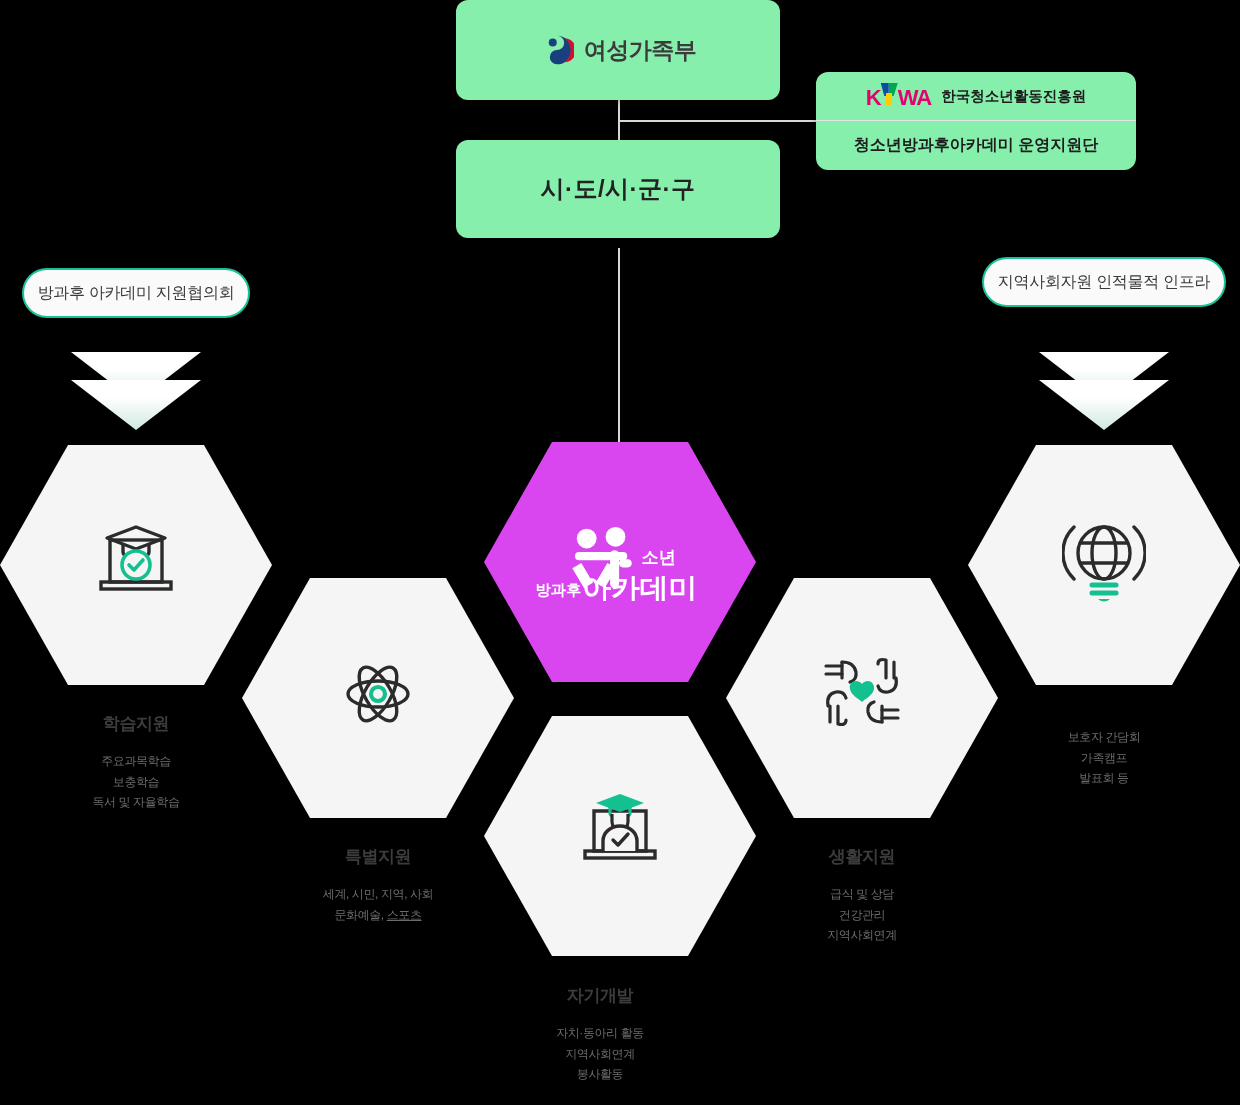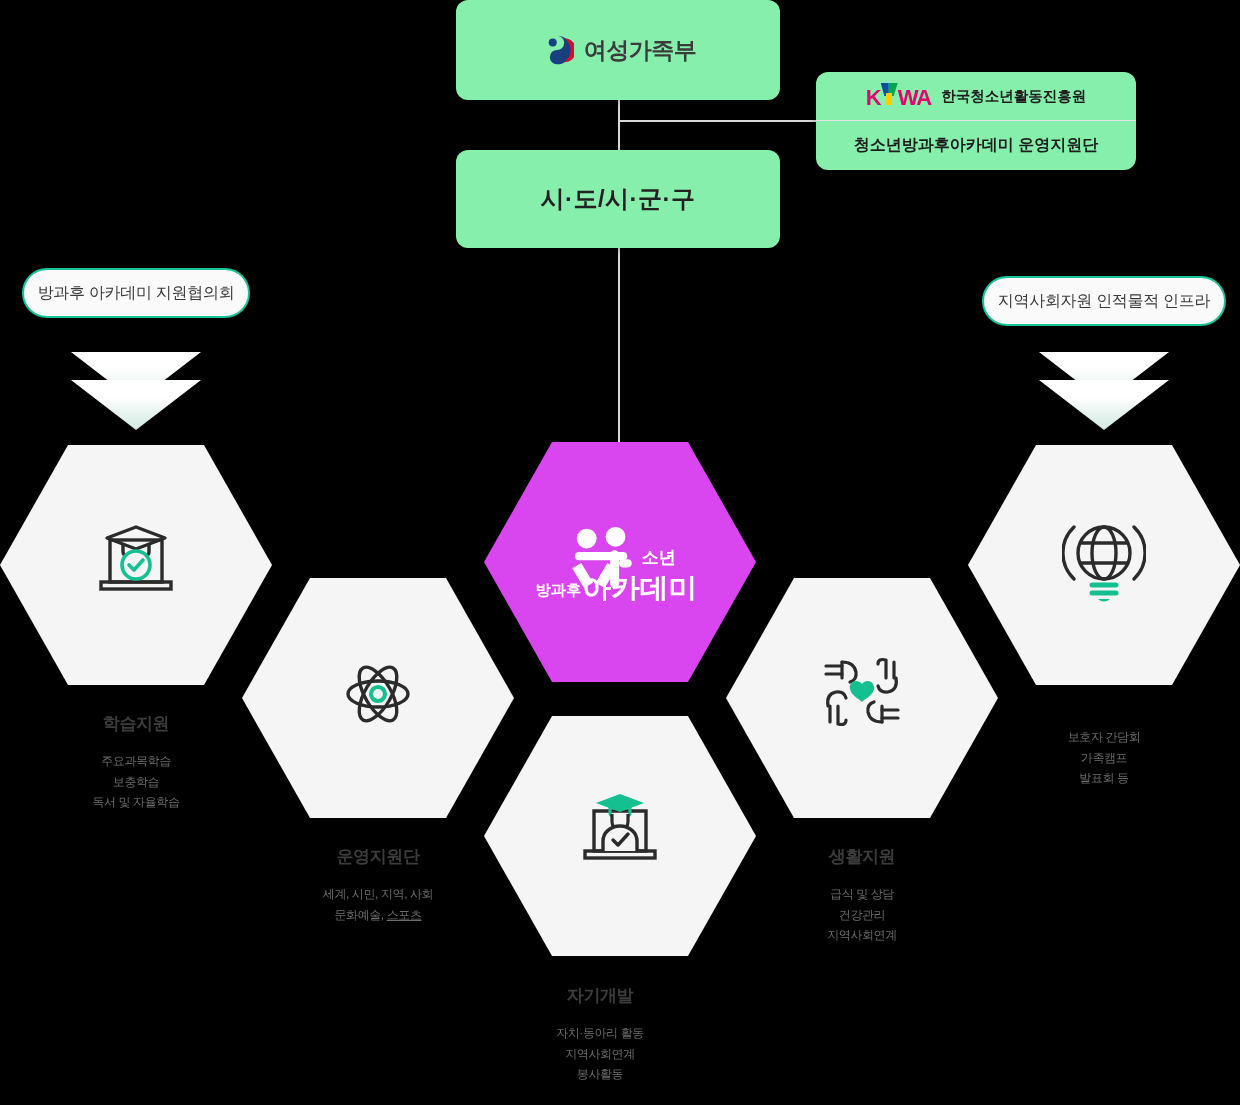--- a/index.html
+++ b/index.html
@@ -24,21 +24,21 @@
     box-shadow: 0 2px 6px rgba(0,0,0,0.28);
     display: flex;
     align-items: center;
     justify-content: center;
     box-sizing: border-box;
   }
   #ministry-card {
     left: 456px; top: 0px; width: 324px; height: 100px;
   }
   #region-card {
-    left: 456px; top: 150px; width: 324px; height: 98px;
+    left: 456px; top: 140px; width: 324px; height: 98px;
     font-size: 24px; font-weight: bold; color: #222;
     letter-spacing: .5px;
   }
   #kywa-card {
     left: 816px; top: 72px; width: 320px; height: 98px;
     flex-direction: column; justify-content: flex-start; padding: 0;
   }
   .kywa-row {
     width: 100%; height: 49px;
     display: flex; align-items: center; justify-content: center;
@@ -71,21 +71,21 @@
     position: absolute;
     background: #fafafa;
     border: 2px solid #19c295;
     border-radius: 26px;
     height: 50px;
     display: flex; align-items: center; justify-content: center;
     font-size: 16px; color: #3a3a3a; letter-spacing: -.3px;
     box-sizing: border-box;
   }
   #pill-left  { left: 22px;  top: 268px; width: 228px; }
-  #pill-right { left: 982px; top: 276px; width: 244px; }
+  #pill-right { left: 982px; top: 257px; width: 244px; }
 
   
   .arrows { position: absolute; width: 130px; height: 80px; }
   #arrow-left  { left: 71px;  top: 352px; }
   #arrow-right { left: 1039px; top: 352px; }
   .arrows .tri {
     position: absolute; left: 0; width: 130px; height: 50px;
     clip-path: polygon(0 0, 100% 0, 50% 100%);
     background: linear-gradient(to bottom, #ffffff 0%, #ffffff 35%, #cfe9e0 100%);
   }
@@ -206,21 +206,21 @@
             <ellipse cx="44" cy="42" rx="30" ry="13" transform="rotate(0 44 42)"></ellipse>
             <ellipse cx="44" cy="42" rx="30" ry="13" transform="rotate(60 44 42)"></ellipse>
             <ellipse cx="44" cy="42" rx="30" ry="13" transform="rotate(120 44 42)"></ellipse>
           </g>
           <circle cx="44" cy="42" r="7" fill="none" stroke="#14bf90" stroke-width="4.2"></circle>
         </svg>
       </span>
     </div>
   </div>
   <div class="hexlabel" style="left:242px; top:845px; width:272px;">
-    <div class="hex-title">운영지원단</div>
+    <div class="hex-title">특별지원</div>
     <div class="hex-items">
       <div>세계, 시민, 지역, 사회</div>
       <div>
         <span>문화예술, </span><span class="u">스포츠</span>
       </div>
     </div>
   </div>
 
   <div class="hexwrap" style="left:484px; top:442px; width:272px; height:240px;">
     <div class="hex center">

